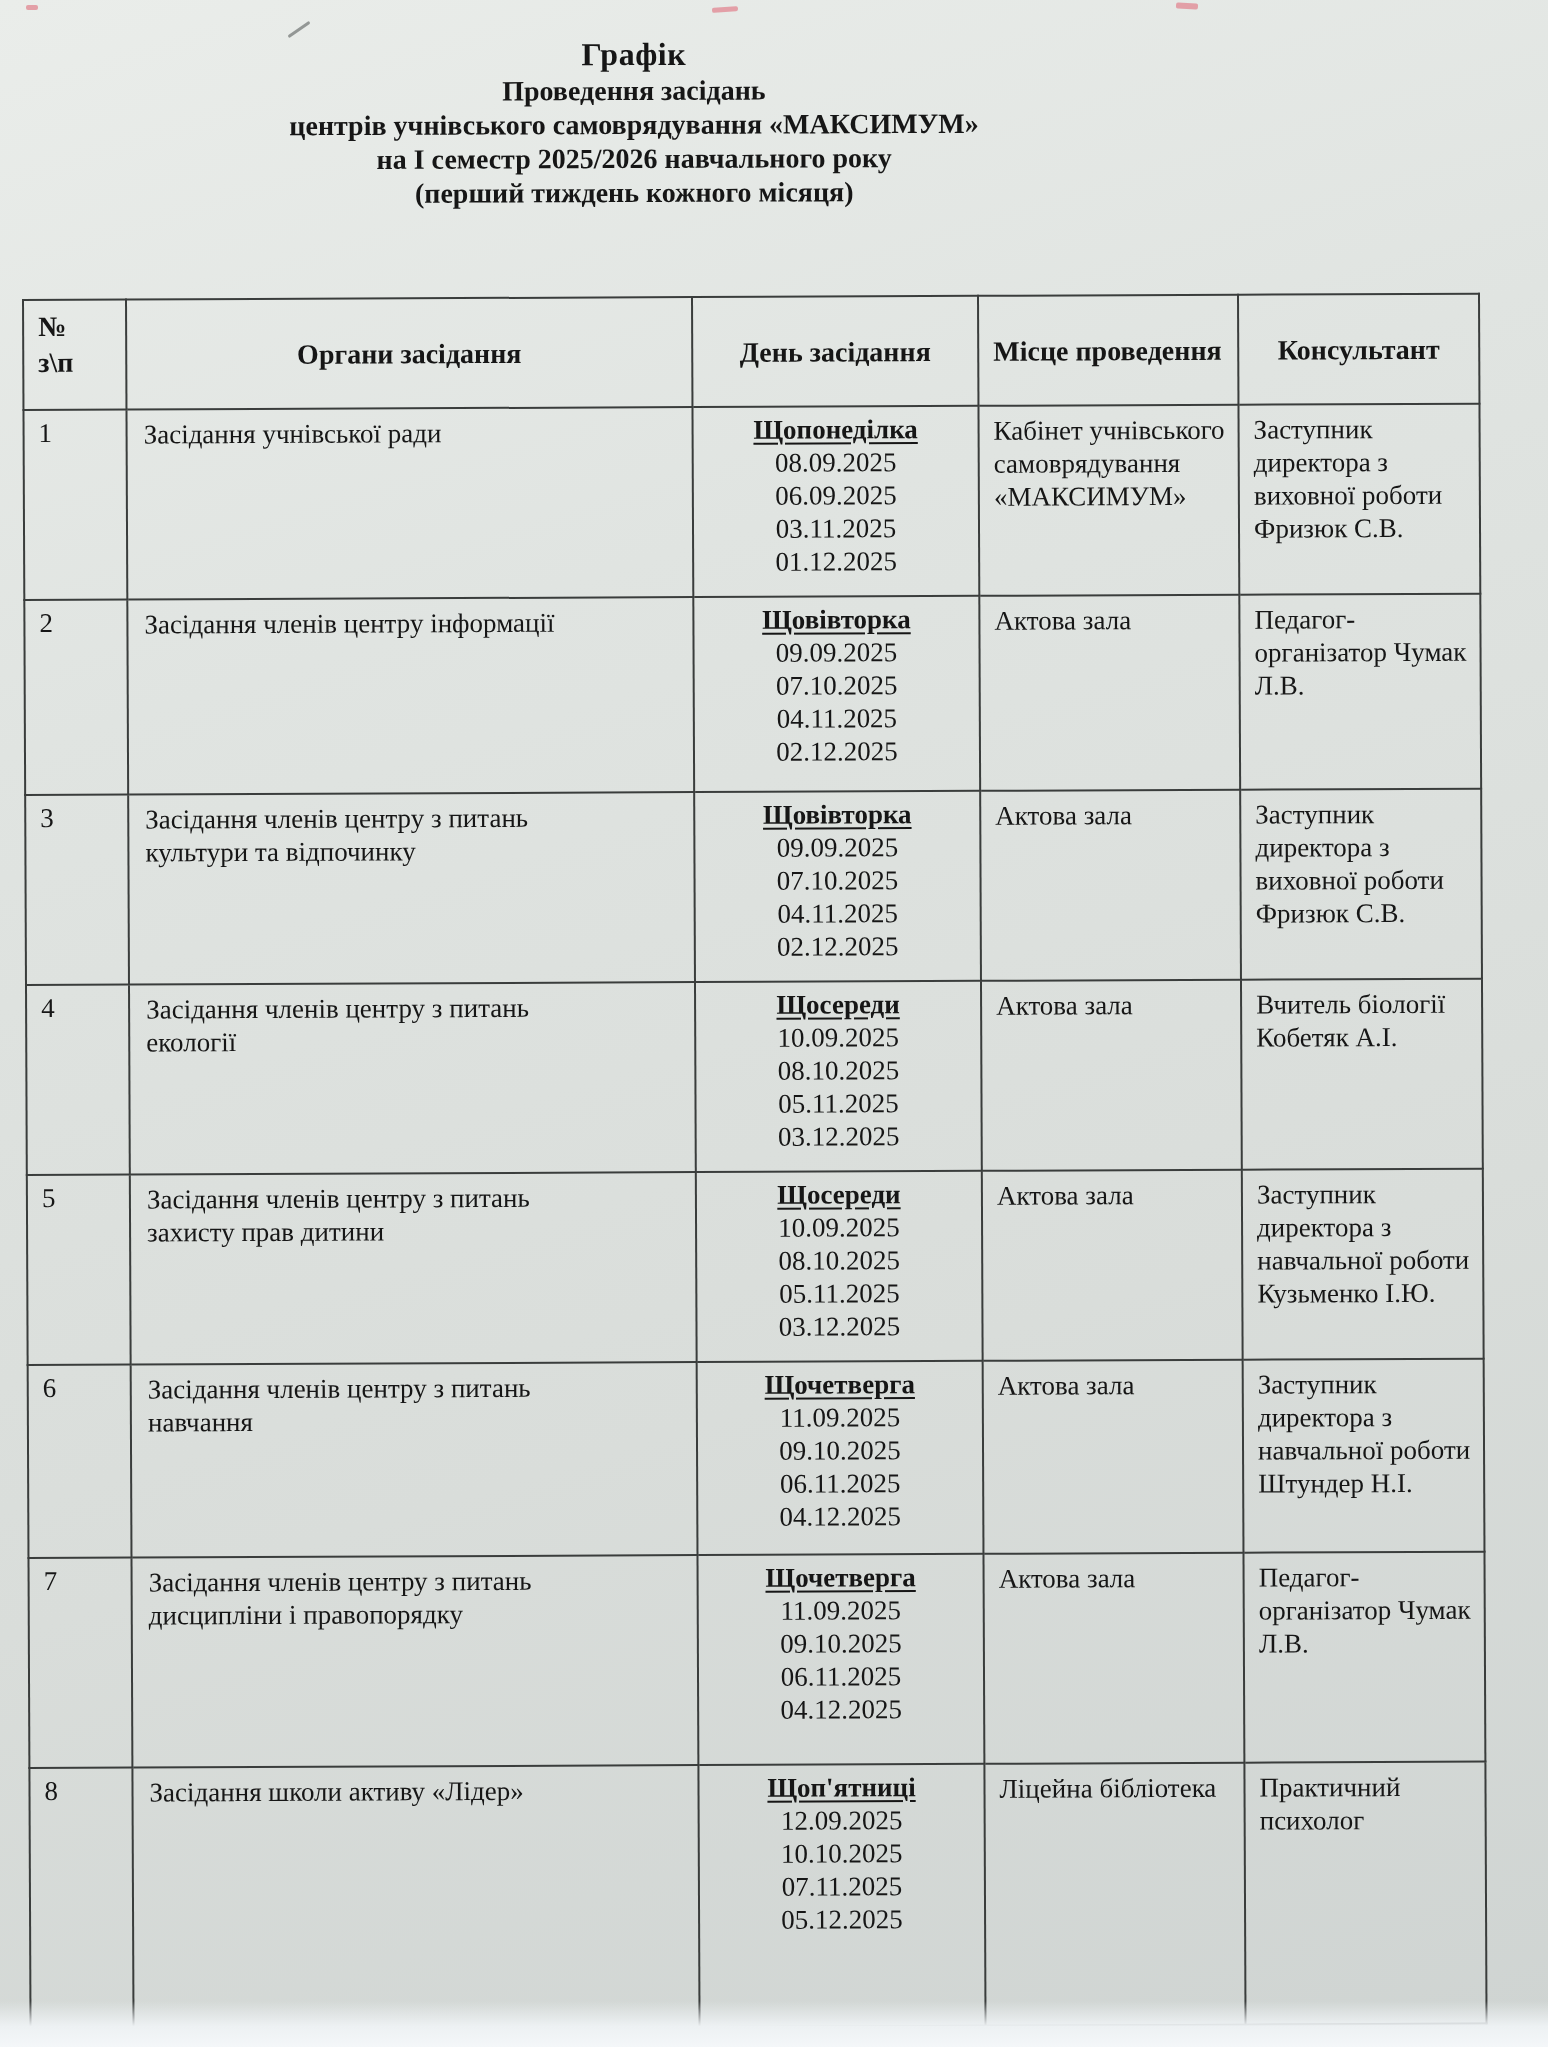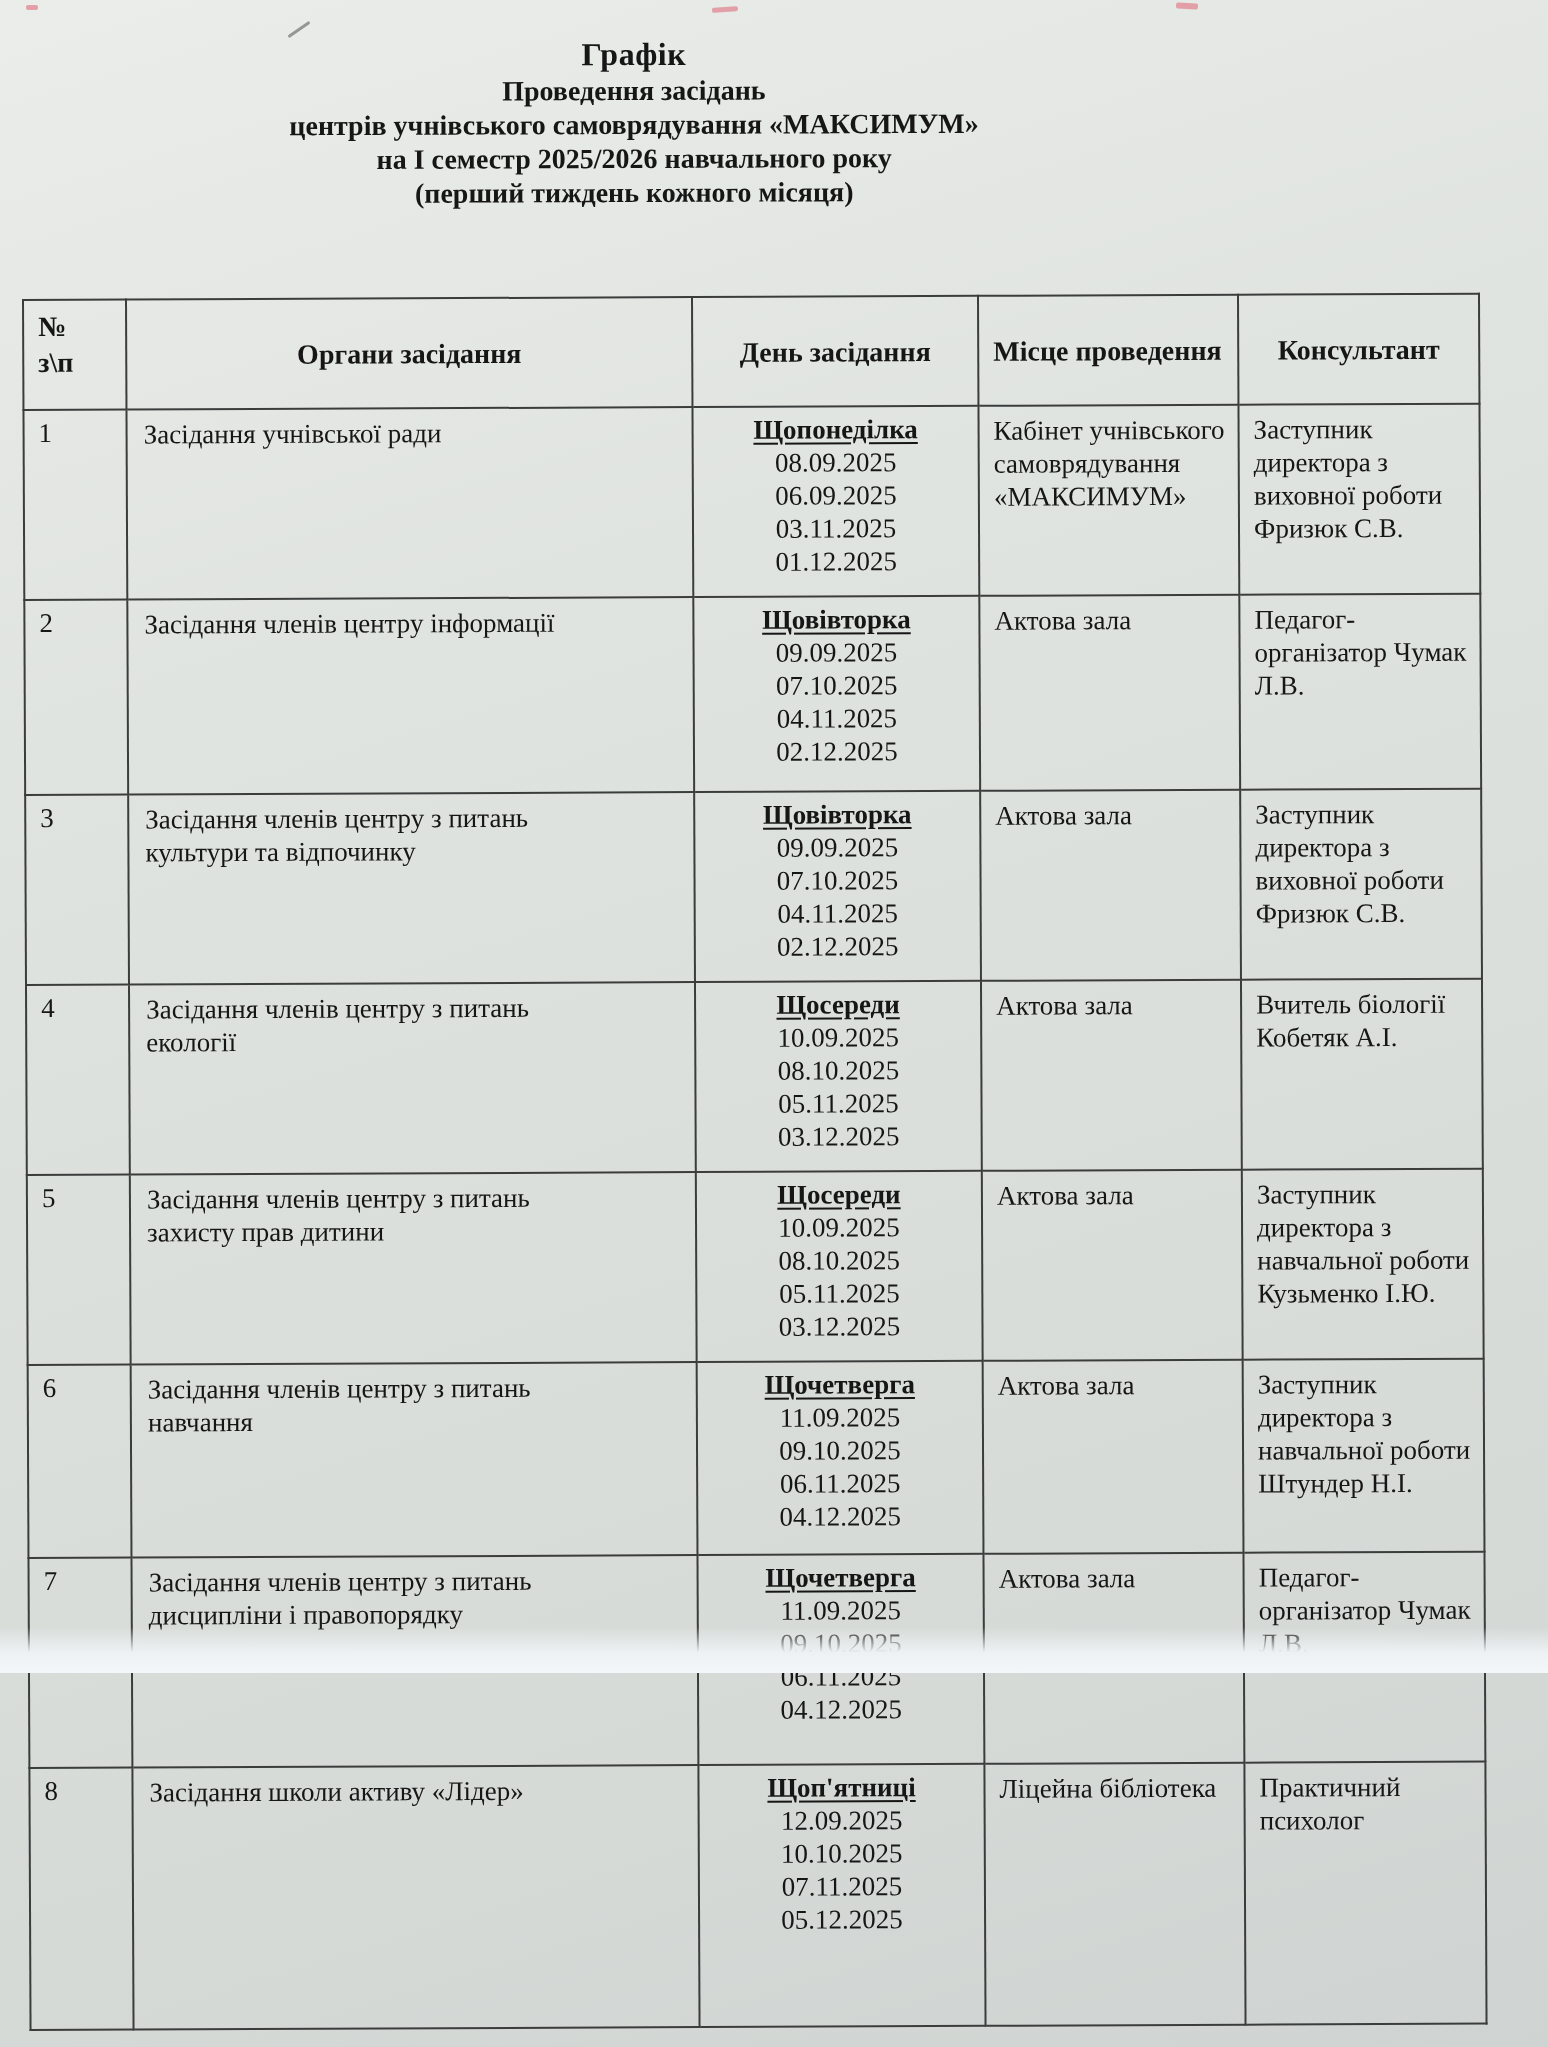--- a/index.html
+++ b/index.html
@@ -2,21 +2,21 @@
 <html lang="uk"><head>
 <meta charset="utf-8">
 <style>
   html, body { margin:0; padding:0; }
   body {
     width:1548px; height:2047px; overflow:hidden;
     font-family:"Liberation Serif", serif;
     color:#161616;
     background:linear-gradient(163deg,#eaedea 0%,#e0e4e1 30%,#d9ddda 65%,#cfd4d2 100%);
   }
-  .page { position:relative; width:1548px; height:1673px; }
+  .page { position:relative; width:1548px; height:2047px; }
 
   
   .artifact { position:absolute; background:#e2929b; opacity:.85; border-radius:2px; }
   .a1 { left:26px;  top:5px; width:12px; height:5px; }
   .a2 { left:712px; top:7px; width:26px; height:5px; transform:rotate(-4deg); }
   .a3 { left:1176px;top:3px; width:22px; height:6px; transform:rotate(3deg); }
   .mark-corner { position:absolute; left:286px; top:28px; width:26px; height:3px;
     background:#5a5f5e; opacity:.6; transform:rotate(-35deg); border-radius:2px; }
   .bottom-strip { position:absolute; left:0; right:0; bottom:0; height:46px;
     background:linear-gradient(180deg, rgba(240,244,246,0) 0%, #edf1f3 55%, #f4f7f9 100%); }

